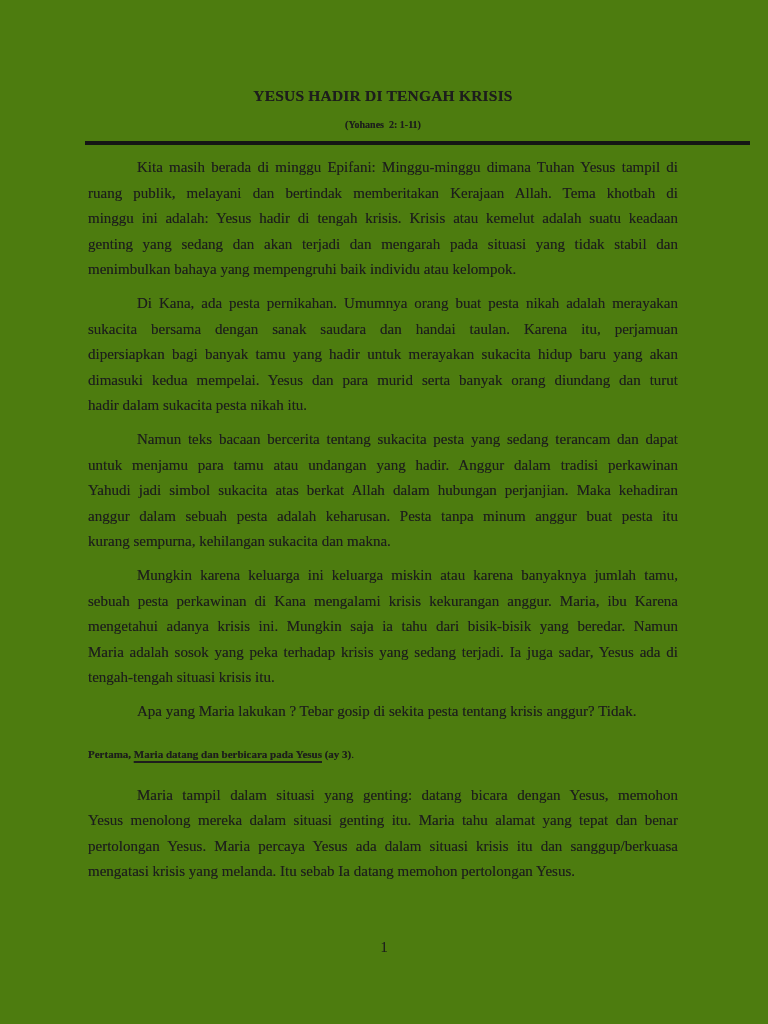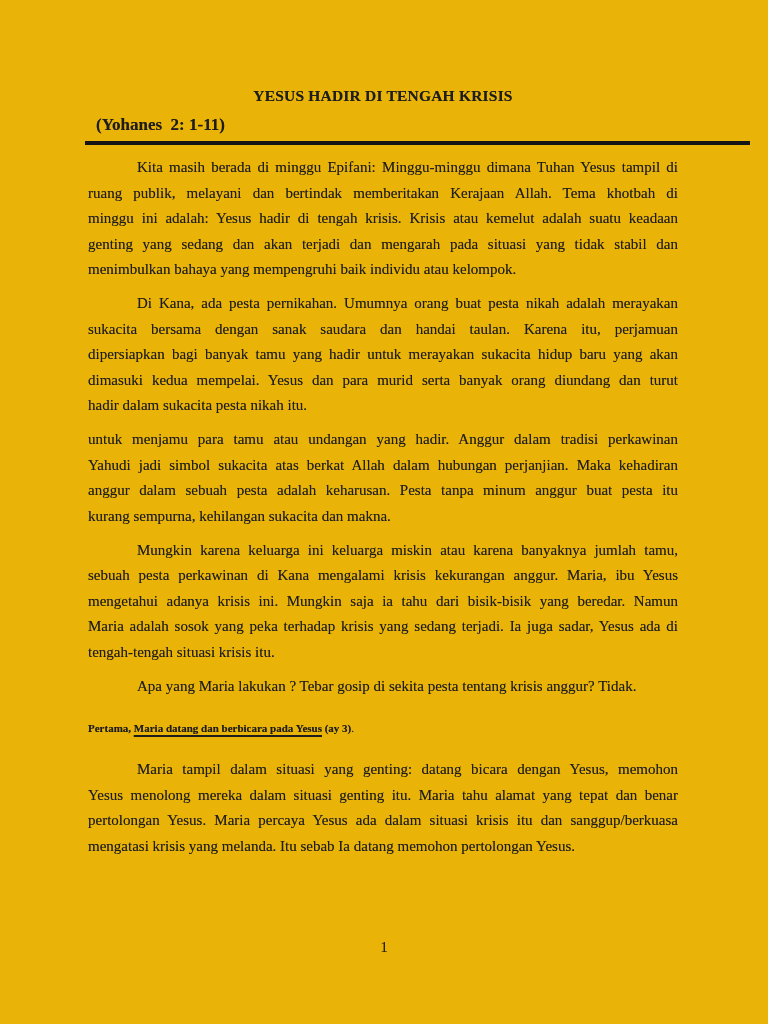--- a/index.html
+++ b/index.html
@@ -6,41 +6,42 @@
   html, body { width: 768px; height: 1024px; }
   body {
     background: #ffffff;
     font-family: "Liberation Serif", "DejaVu Serif", serif;
     color: #1d1d1d;
   }
   .sheet {
     position: relative;
     width: 768px;
     height: 1024px;
-    background: #eab308;
+    background: #4d7c0f;
     overflow: hidden;
   }
   .content {
     position: absolute;
     left: 88px;
     top: 88px;
     width: 590px;
   }
   .title {
     text-align: center;
     font-weight: bold;
     font-size: 15.5px;
     line-height: 16px;
     letter-spacing: 0.2px;
     margin: 0 0 13px 0;
     text-shadow: 0 0 0.6px rgba(20,20,20,0.55);
   }
   .subtitle {
+    text-align: center;
     font-weight: bold;
-    font-size: 17px;
+    font-size: 10px;
     line-height: 16px;
     white-space: pre;
     margin: 8px;
     text-shadow: 0 0 0.6px rgba(20,20,20,0.55);
   }
   .double-rule {
     margin-top: 2px;
     margin-left: -3px;
     width: 665px;
     height: 4px;
@@ -101,28 +102,29 @@
           <div class="line last">menimbulkan bahaya yang mempengruhi baik individu atau kelompok.</div>
         </div>
         <div class="para">
           <div class="line first">Di Kana, ada pesta pernikahan. Umumnya orang buat pesta nikah adalah merayakan</div>
           <div class="line">sukacita bersama dengan sanak saudara dan handai taulan. Karena itu, perjamuan</div>
           <div class="line">dipersiapkan bagi banyak tamu yang hadir untuk merayakan sukacita hidup baru yang akan</div>
           <div class="line">dimasuki kedua mempelai. Yesus dan para murid serta banyak orang diundang dan turut</div>
           <div class="line last">hadir dalam sukacita pesta nikah itu.</div>
         </div>
         <div class="para">
+          <div class="line first">Namun teks bacaan bercerita tentang sukacita pesta yang sedang terancam dan dapat</div>
           <div class="line">untuk menjamu para tamu atau undangan yang hadir. Anggur dalam tradisi perkawinan</div>
           <div class="line">Yahudi jadi simbol sukacita atas berkat Allah dalam hubungan perjanjian. Maka kehadiran</div>
           <div class="line">anggur dalam sebuah pesta adalah keharusan. Pesta tanpa minum anggur buat pesta itu</div>
           <div class="line last">kurang sempurna, kehilangan sukacita dan makna.</div>
         </div>
         <div class="para">
           <div class="line first">Mungkin karena keluarga ini keluarga miskin atau karena banyaknya jumlah tamu,</div>
-          <div class="line">sebuah pesta perkawinan di Kana mengalami krisis kekurangan anggur. Maria, ibu Yesus</div>
+          <div class="line">sebuah pesta perkawinan di Kana mengalami krisis kekurangan anggur. Maria, ibu Karena</div>
           <div class="line">mengetahui adanya krisis ini. Mungkin saja ia tahu dari bisik-bisik yang beredar. Namun</div>
           <div class="line">Maria adalah sosok yang peka terhadap krisis yang sedang terjadi. Ia juga sadar, Yesus ada di</div>
           <div class="line last">tengah-tengah situasi krisis itu.</div>
         </div>
         <div class="para">
           <div class="line first last">Apa yang Maria lakukan ? Tebar gosip di sekita pesta tentang krisis anggur? Tidak.</div>
         </div>
         <div class="heading"><span>Pertama, </span><span class="u">Maria datang dan berbicara pada Yesus</span><span> (ay 3)</span><span style="font-weight: normal;">.</span></div>
         <div class="para">
           <div class="line first">Maria tampil dalam situasi yang genting: datang bicara dengan Yesus, memohon</div>

